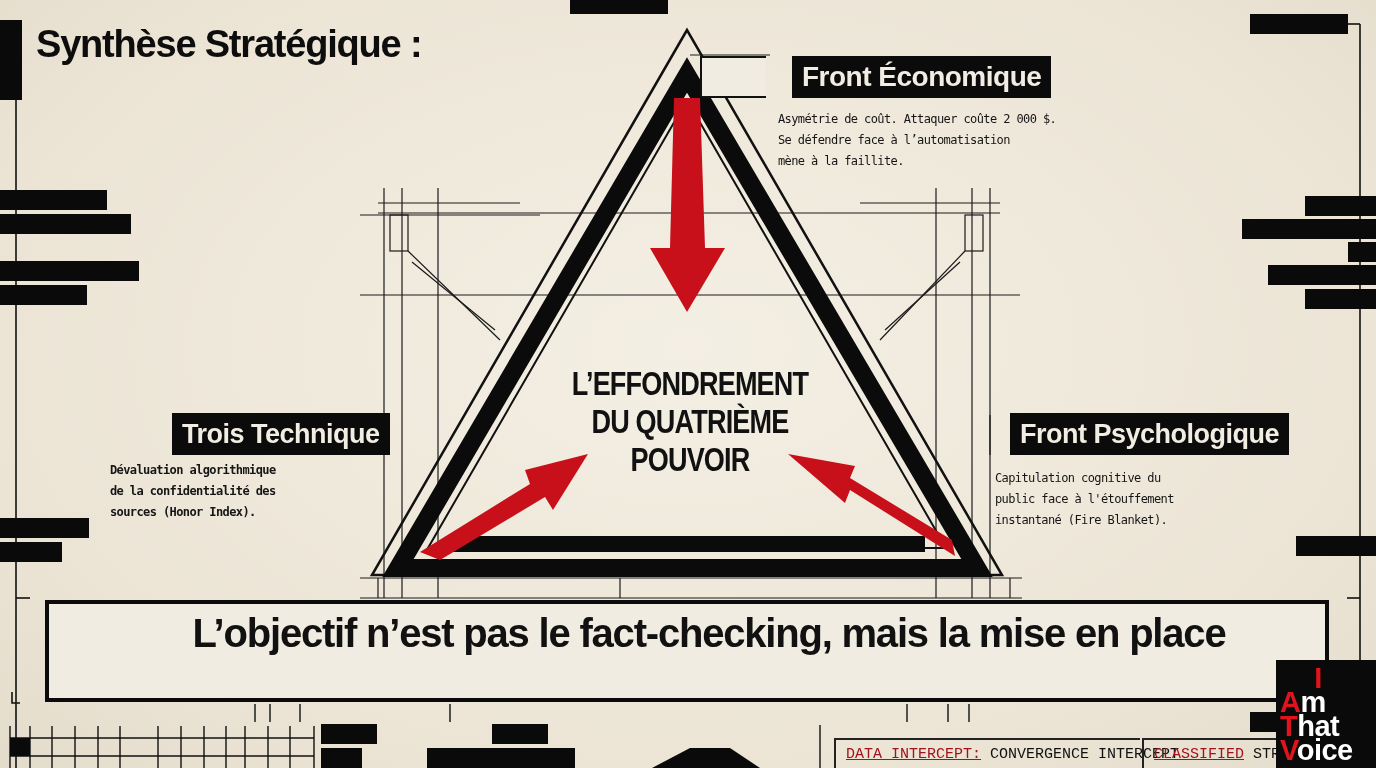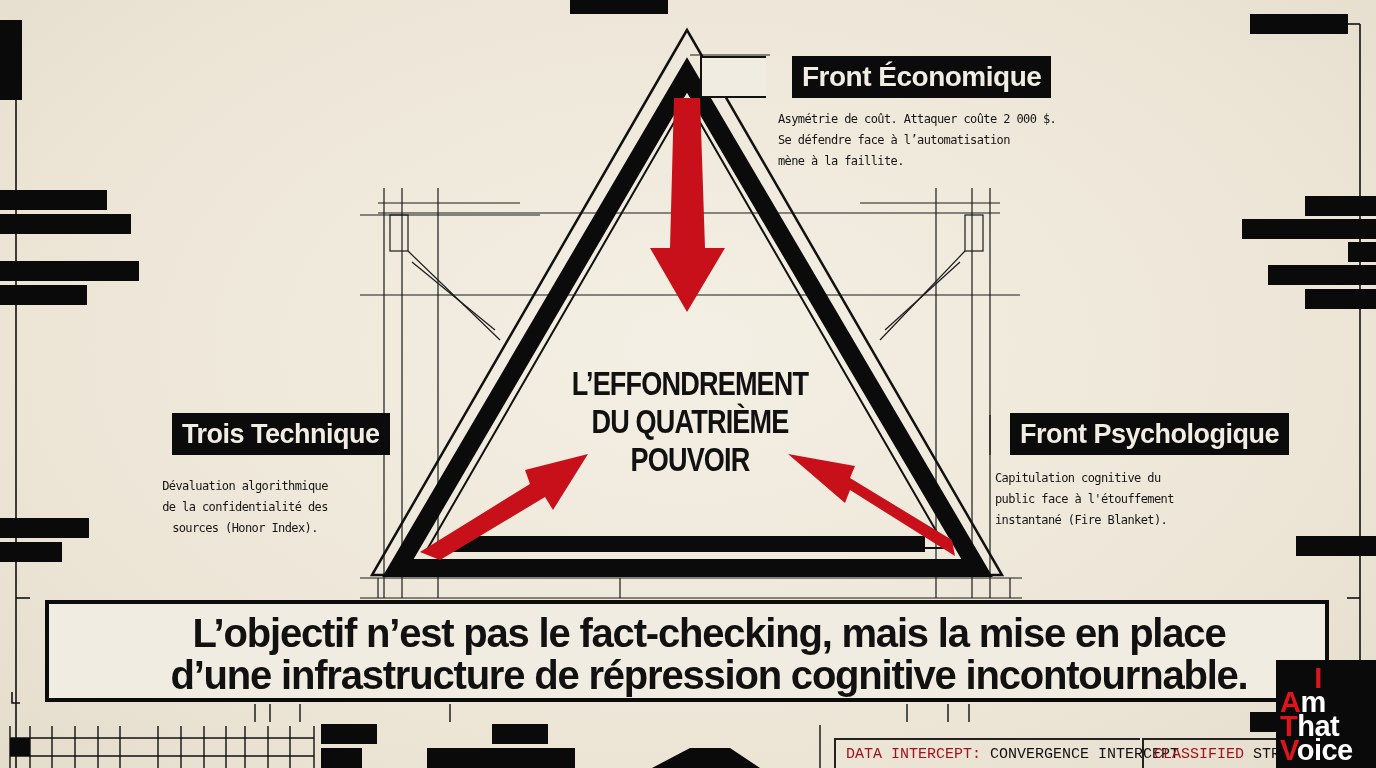--- a/index.html
+++ b/index.html
@@ -36,21 +36,21 @@
     border:4px solid #0b0b0b; background:#f1ece1;
     text-align:center; font-weight:bold; font-size:40px; line-height:42px;
     padding-top:8px; letter-spacing:-1.2px;padding-left:44px;
   }
   .conclusion div { white-space:nowrap; }
   .footer-box {
     top:738px; height:30px; border-left:2px solid #222; border-top:2px solid #222;
     font-family:"Liberation Mono", monospace; font-size:15px; line-height:30px;
     padding-left:10px; white-space:nowrap; box-sizing:border-box;
   }
-  .red { color:#a1131a; }
+  .red { color:#a1131a;text-decoration:underline; }
   .logo {
     left:1276px; top:660px; width:100px; height:108px; background:#0a0a0a;
     font-weight:bold; font-size:29px; line-height:24px; color:#fff;
     padding:6px 0 0 4px; box-sizing:border-box; letter-spacing:-0.5px;
   }
   .logo .l { white-space:nowrap; }
   .logo .r { color:#e0141c; }
   .logo .i { text-align:center; width:76px; }
 </style>
 </head>
@@ -170,47 +170,47 @@
   <rect x="321" y="748" width="41" height="20" fill="#0a0a0a"></rect>
   <rect x="427" y="748" width="67" height="20" fill="#0a0a0a"></rect>
 
   <rect x="492" y="724" width="56" height="20" fill="#0a0a0a"></rect>
   <rect x="492" y="748" width="83" height="20" fill="#0a0a0a"></rect>
   <polygon points="652,768 690,748 730,748 760,768" fill="#0a0a0a"></polygon>
   <line x1="820" y1="725" x2="820" y2="768" stroke="#111" stroke-width="1.4"></line>
 </svg>
 
 <div class="abs title">
+  <div>Synthèse Stratégique :</div>
 </div>
 
 <div class="abs label" style="left:768px; top:56px; font-size:28px;">Front Économique</div>
 <div class="abs" style="left:700px; top:56px; width:66px; height:42px; border:2px solid #111; border-right:none; box-sizing:border-box; background:#f1ece1;"></div>
 <div class="abs desc" style="left:778px; top:109px;">Asymétrie de coût. Attaquer coûte 2 000 $.
 Se défendre face à l’automatisation
 mène à la faillite.</div>
 
 <div class="abs label" style="left:148px; top:413px;">Trois Technique</div>
-<div class="abs desc" style="left:110px; top:476px; width:270px; text-align:center;">Dévaluation algorithmique
+<div class="abs desc" style="left:110px; top:460px; width:270px; text-align:left;font-weight:bold;">Dévaluation algorithmique
 de la confidentialité des
 sources (Honor Index).</div>
 
 <div class="abs label" style="left:986px; top:413px;">Front Psychologique</div>
 <div class="abs desc" style="left:995px; top:460px;margin-top:8px;">Capitulation cognitive du
 public face à l'étouffement
 instantané (Fire Blanket).</div>
 
 <div class="abs center">
   <div>L’EFFONDREMENT</div>
   <div>DU QUATRIÈME</div>
   <div>POUVOIR</div>
 </div>
 
 <div class="abs conclusion">
   <div>L’objectif n’est pas le fact-checking, mais la mise en place</div>
-  <div>d’une infrastructure de répression cognitive incontournable.</div>
 </div>
 
 <div class="abs footer-box" style="left:834px; width:306px;">
   <span class="red">DATA INTERCEPT:</span><span> CONVERGENCE INTERCEPT</span>
 </div>
 <div class="abs footer-box" style="left:1142px; width:140px; overflow:hidden;">
   <span class="red">CLASSIFIED</span><span> STR</span>
 </div>
 
 <div class="abs logo">

